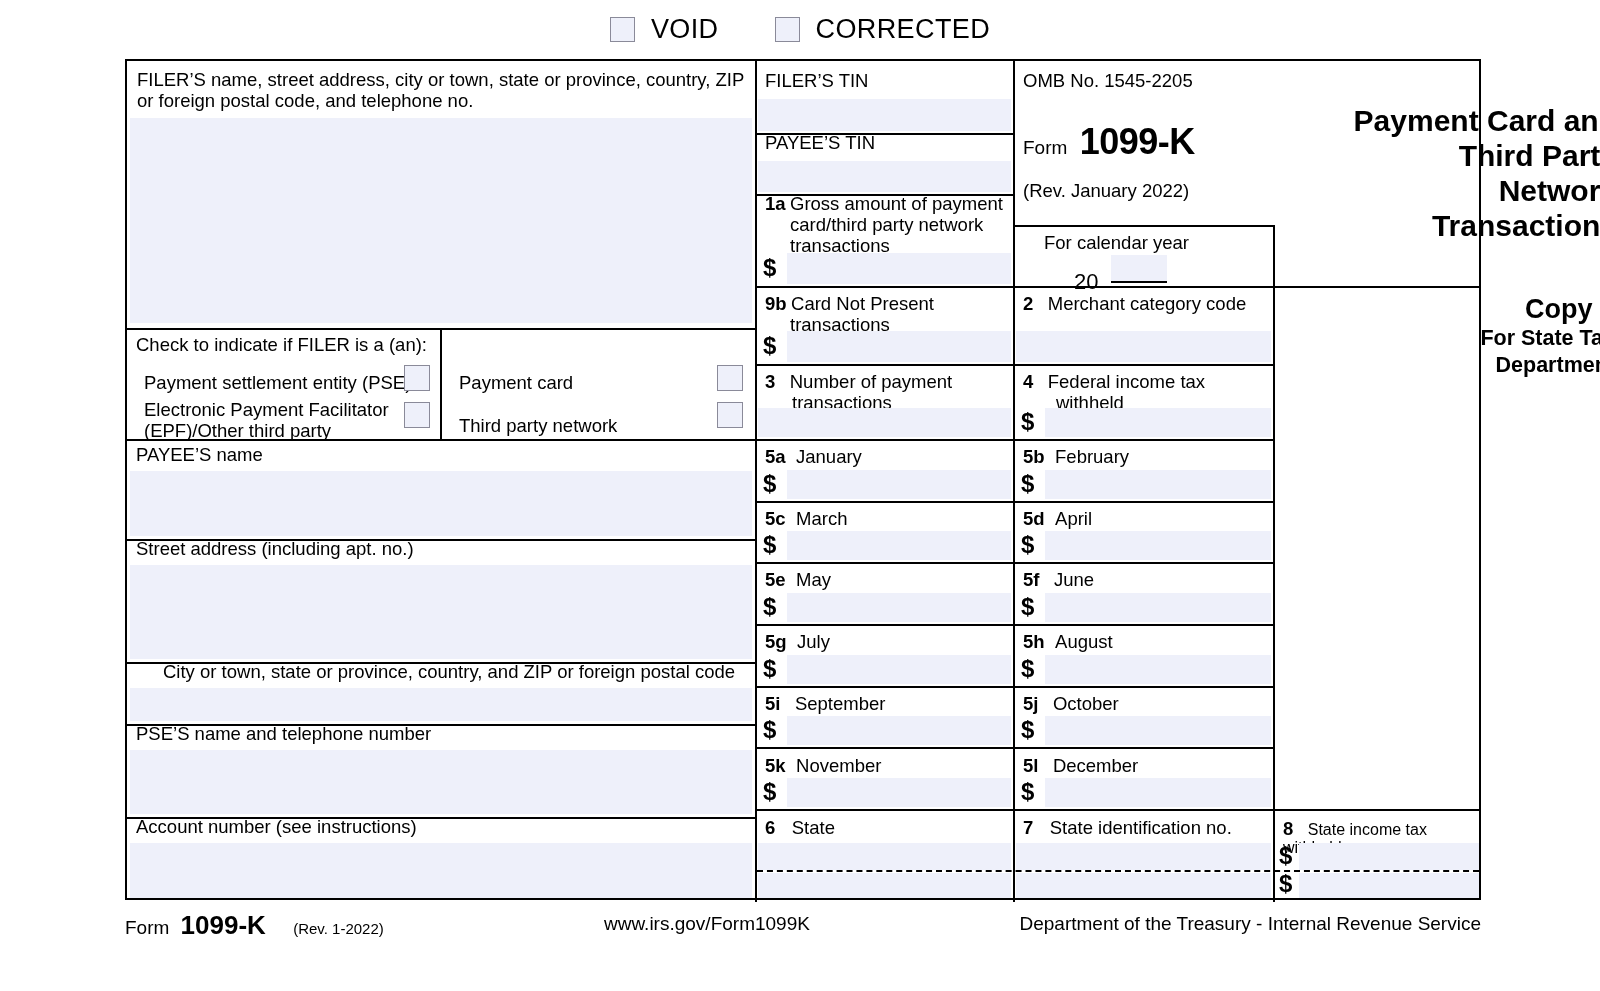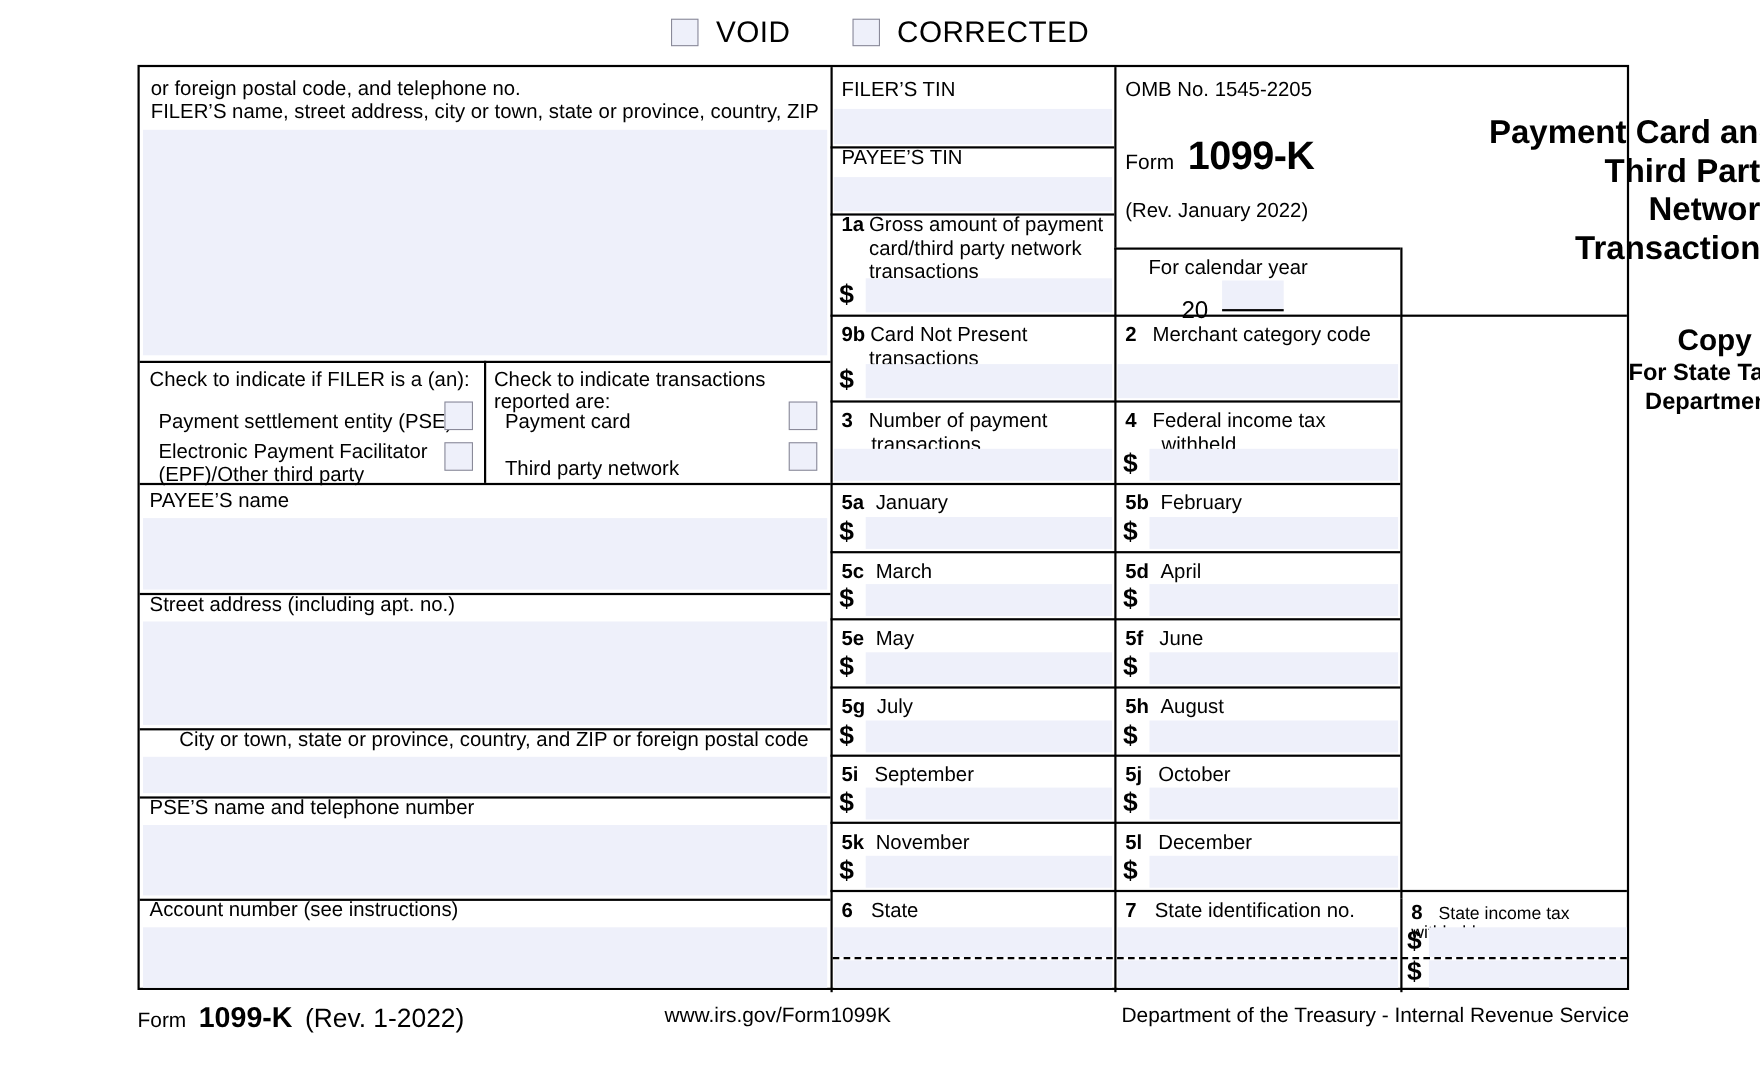--- a/index.html
+++ b/index.html
@@ -155,42 +155,38 @@
   <div class="hline" style="left:628px; top:563px; width:518px;"></div>
   <div class="hline" style="left:628px; top:625px; width:518px;"></div>
   <div class="hline" style="left:628px; top:686px; width:518px;"></div>
   <div class="hline" style="left:628px; top:748px; width:518px;"></div>
 
   <div class="hline" style="left:886px; top:164px; width:260px;"></div>
   <div class="hline" style="left:1146px; top:225px; width:206px;"></div>
   <div class="hline" style="left:1146px; top:748px; width:206px;"></div>
 
   <div class="abs" style="left:10px; top:8px; width:610px;">
+    <div class="cap">FILER’S name, street address, city or town, state or province, country, ZIP</div>
     <div class="cap">or foreign postal code, and telephone no.</div>
-    <div class="cap">FILER’S name, street address, city or town, state or province, country, ZIP</div>
   </div>
   <div class="fld" style="left:3px; top:57px; width:622px; height:205px;">
     <div class="abs cap" style="left:8px; top:6px;"></div>
   </div>
 
   <div class="abs" style="left:9px; top:273px; width:300px;">
     <div class="cap">Check to indicate if FILER is a (an):</div>
   </div>
   <div class="abs cap" style="left:17px; top:311px;">Payment settlement entity (PSE)</div>
   <div class="minibox" style="left:277px; top:304px;"></div>
   <div class="abs" style="left:17px; top:338px;">
     <div class="cap">Electronic Payment Facilitator</div>
     <div class="cap">(EPF)/Other third party</div>
   </div>
   <div class="minibox" style="left:277px; top:341px;"></div>
 
-  <div class="abs" style="left:322px; top:273px; width:290px;">
-    <div class="cap">Check to indicate transactions</div>
-    <div class="cap" style="line-height:19px;">reported are:</div>
-  </div>
   <div class="abs cap" style="left:332px; top:311px;">Payment card</div>
   <div class="minibox" style="left:590px; top:304px;"></div>
   <div class="abs cap" style="left:332px; top:354px;">Third party network</div>
   <div class="minibox" style="left:590px; top:341px;"></div>
 
   <div class="abs cap" style="left:9px; top:383px;">PAYEE’S name</div>
   <div class="fld" style="left:3px; top:410px; width:622px; height:65px;">
     <div class="abs cap" style="left:8px; top:5px;"></div>
   </div>
 
@@ -444,17 +440,17 @@
     <div class="l2">For State Tax</div>
     <div class="l2">Department</div>
   </div>
 
 </div>
 
 <div id="footer">
   <div class="f-left">
     <span style="font-size:19px;">Form</span>
     <span class="fnum" style="margin-left:6px;">1099-K</span>
-    <span style="font-size:24px; margin-left:6px;">(Rev. 1-2022)</span>
+    <span style="font-size:15px; margin-left:22px;">(Rev. 1-2022)</span>
   </div>
   <div class="f-mid">www.irs.gov/Form1099K</div>
   <div class="f-right">Department of the Treasury - Internal Revenue Service</div>
 </div>
 
 </body></html>

